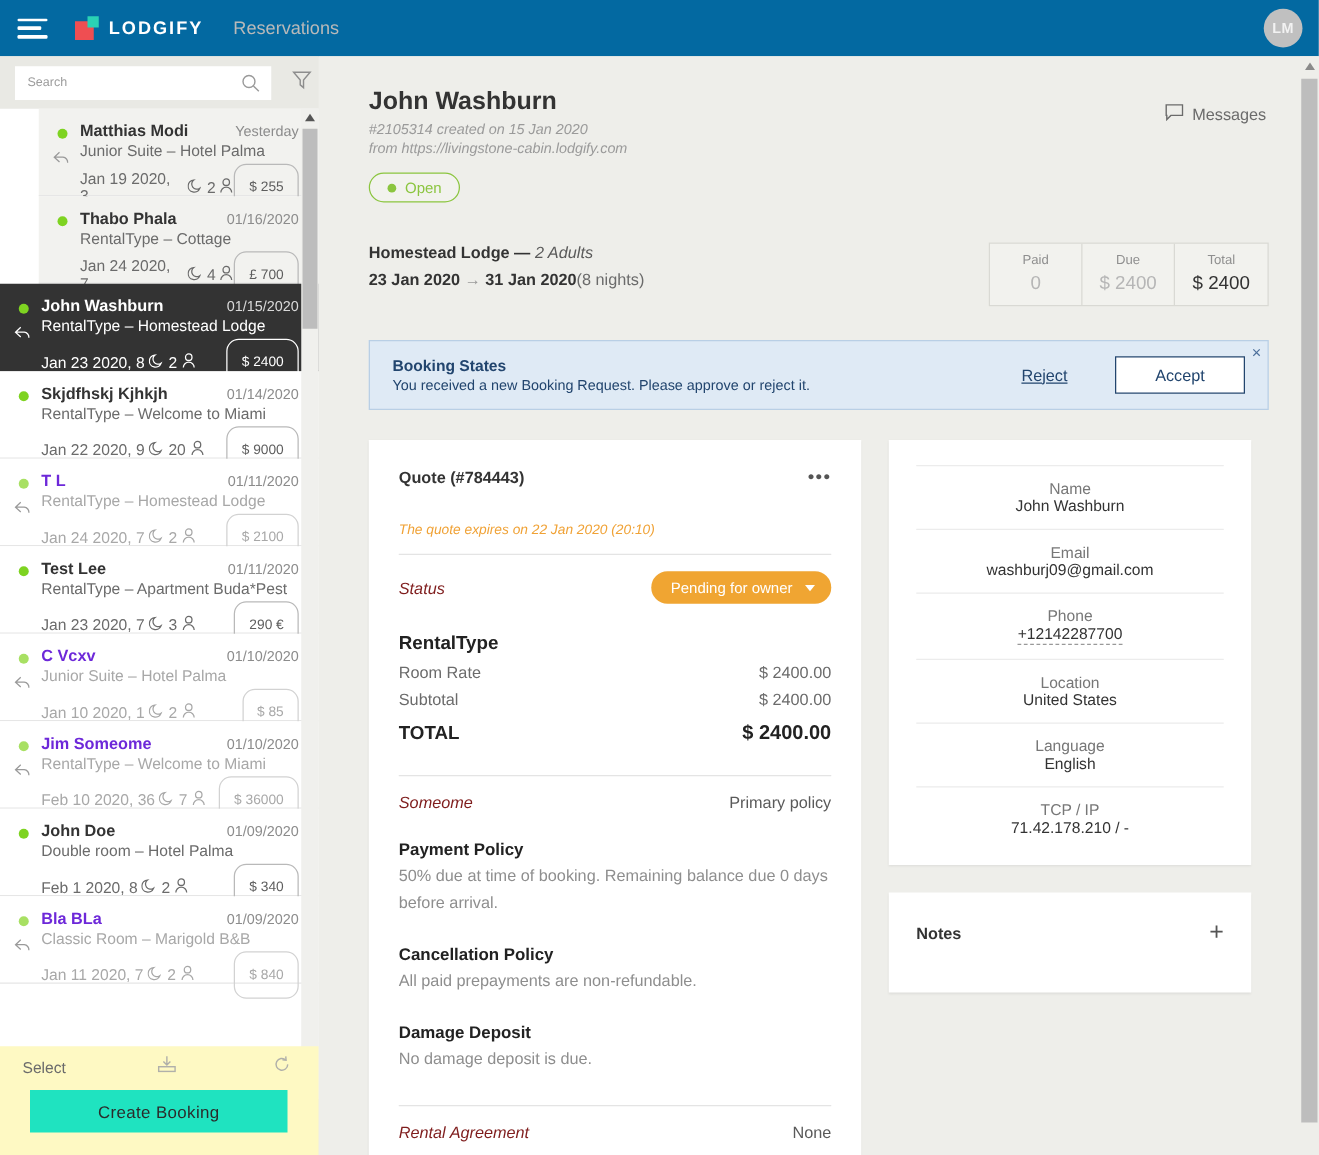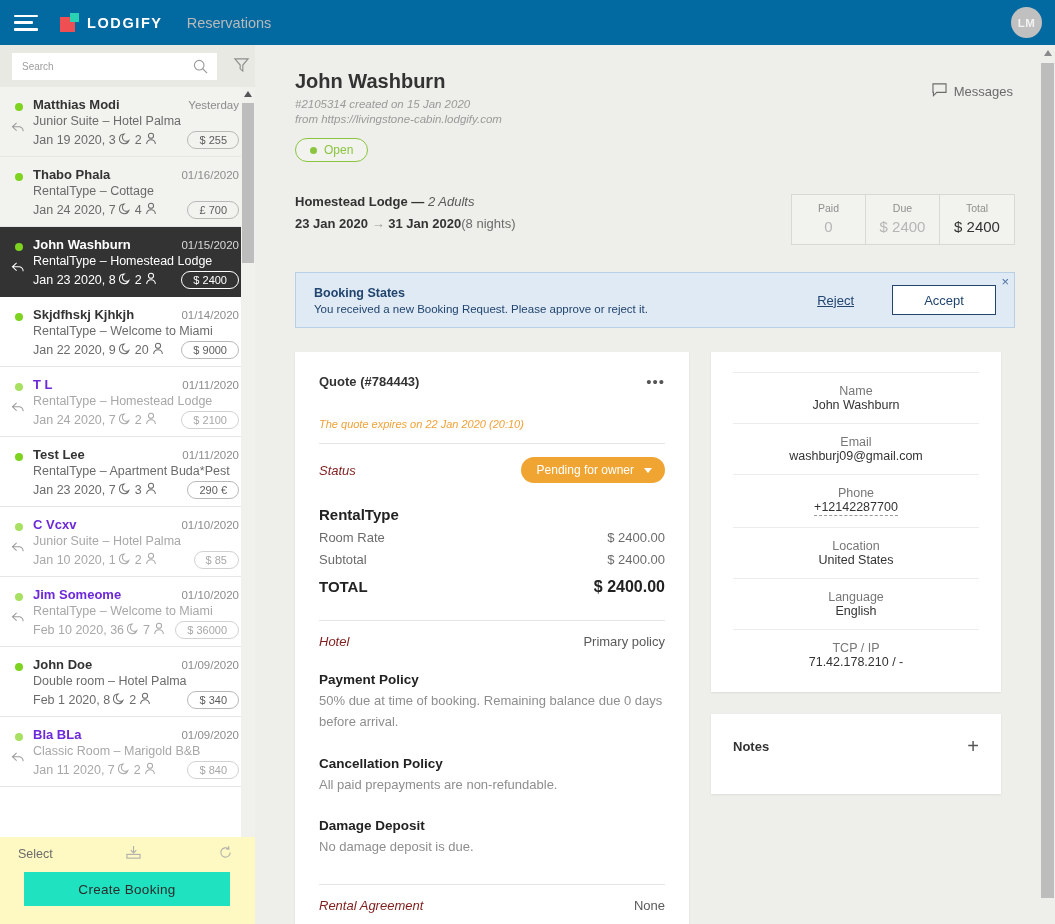--- a/index.html
+++ b/index.html
@@ -58,37 +58,37 @@
   .filter-ico { margin-left: 16px; cursor: pointer; }
 
   .list-scroll {
     position: absolute; top: 42px; left: 0; width: 255px; height: 792px;
     overflow: hidden; background: #ffffff;
   }
   .res-item {
     position: relative; height: 70px; padding: 10px 16px 0 33px;
     border-bottom: 1px solid #e6e6e6; background: #ffffff; cursor: pointer;
   }
-  .res-item.read { background: #f2f2ef; }
+  .res-item.read { background: #f2f2ef; margin-left: 31px; }
   .res-item.selected { background: #333333; border-bottom: 1px solid #333333; }
   .res-dot {
     position: absolute; left: 15px; top: 16px;
     width: 8px; height: 8px; border-radius: 50%; background: #7ed321;
   }
   .res-item.muted .res-dot { background: #a8e063; }
   .reply-ico { position: absolute; left: 11px; top: 33px; }
   .res-row1 { display: flex; justify-content: space-between; align-items: baseline; }
   .res-name { font-size: 13px; font-weight: bold; color: #333333; }
   .res-date { font-size: 11.5px; color: #8c8c8c; }
   .res-row2 { font-size: 12.5px; color: #6b6b6b; margin-top: 2px; }
   .res-row3 { display: flex; justify-content: space-between; align-items: center; margin-top: 3px; }
   .res-stay { font-size: 12.5px; color: #6b6b6b; display: flex; align-items: center; gap: 3px; }
   .res-price {
     font-size: 11px; color: #5d5d5d; border: 1px solid #b9b9b9;
-    border-radius: 10px; padding: 2px 11px; white-space: nowrap;
+    border-radius: 10px; padding: 12px 11px; white-space: nowrap;
   }
   .res-item.muted .res-name { color: #6d28d9; }
   .res-item.muted .res-row2,
   .res-item.muted .res-stay { color: #a8a8a8; }
   .res-item.muted .res-price { color: #a8a8a8; border-color: #d2d2d2; }
   .res-item.selected .res-name,
   .res-item.selected .res-row2,
   .res-item.selected .res-stay { color: #ffffff; }
   .res-item.selected .res-date { color: #d9d9d9; }
   .res-item.selected .res-price { color: #ffffff; border-color: #ffffff; }
@@ -584,21 +584,21 @@
               <span>$ 2400.00</span>
             </div>
           </div>
         <div class="total-row">
           <span class="t-lab">TOTAL</span>
           <span class="t-val">$ 2400.00</span>
         </div>
 
         <div class="hr" style="margin-top:24px;"></div>
         <div class="row-line">
-          <span class="row-label">Hotel</span>
+          <span class="row-label">Someome</span>
           <span class="row-value">Primary policy</span>
         </div>
         <div>
             <div class="policy-block">
               <div class="policy-head">Payment Policy</div>
               <div class="policy-body">50% due at time of booking. Remaining balance due 0 days before arrival.</div>
             </div>
             <div class="policy-block">
               <div class="policy-head">Cancellation Policy</div>
               <div class="policy-body">All paid prepayments are non-refundable.</div>

